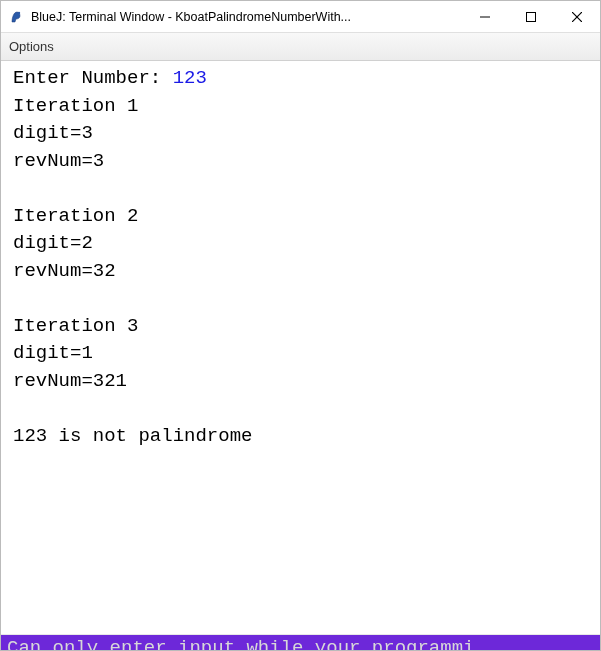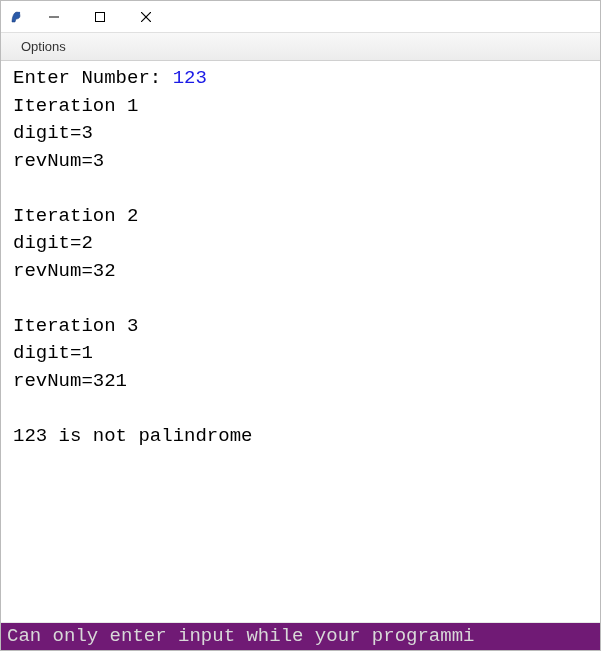--- a/index.html
+++ b/index.html
@@ -52,21 +52,20 @@
       font-size: 14px;
       color: #000;
       cursor: pointer;
     }
     .menubar {
       height: 28px;
       background: linear-gradient(#f8f8f8, #ececec);
       border-bottom: 1px solid #d0d0d0;
       display: flex;
       align-items: center;
-      padding-left: 12px;
     }
     .menu-item {
       font-size: 13px;
       color: #333;
       padding: 4px 8px;
       cursor: pointer;
     }
     .terminal {
       padding: 4px 12px;
       font-family: "Consolas", "Courier New", monospace;
@@ -79,41 +78,42 @@
       white-space: pre;
     }
     .user-input {
       color: #1a1ae6;
     }
     .status-bar {
       position: absolute;
       bottom: 1px;
       left: 1px;
       right: 1px;
-      height: 28px;
-      background: #701a75;
+      height: 16px;
+      background: #6d28d9;
       border-top: 1px solid #e8e8e8;
       font-family: "Consolas", "Courier New", monospace;
       font-size: 19px;
       color: #d8d8d8;
       padding: 2px 6px;
       white-space: nowrap;
       overflow: hidden;
     }
   </style>
 </head>
 <body>
 
 <div class="titlebar">
   <span class="app-icon">
     <svg width="16" height="16" viewBox="0 0 16 16">
       <path d="M3 13 C3 8 5 3 8 3 C10 3 11 5 11 7 C11 9 9 10 7 10 L6 13 Z" fill="#2a5aa8" stroke="#1a3a78" stroke-width="0.5"></path>
       <circle cx="10" cy="4" r="1.2" fill="#2a5aa8"></circle>
     </svg>
   </span>
+  <span class="title-text">BlueJ: Terminal Window - KboatPalindromeNumberWith...</span>
   <div class="window-controls">
     <div class="win-btn">
       <svg width="10" height="10" viewBox="0 0 10 10">
           <line x1="0" y1="5" x2="10" y2="5" stroke="#000" stroke-width="1"></line>
         </svg>
     </div>
     <div class="win-btn">
       <svg width="10" height="10" viewBox="0 0 10 10">
           <rect x="0.5" y="0.5" width="9" height="9" fill="none" stroke="#000" stroke-width="1"></rect>
         </svg>

